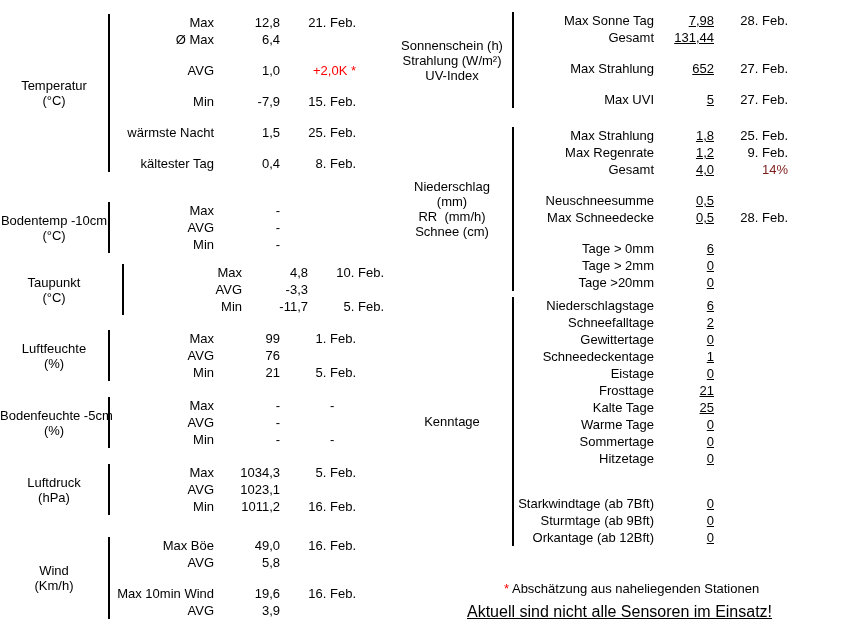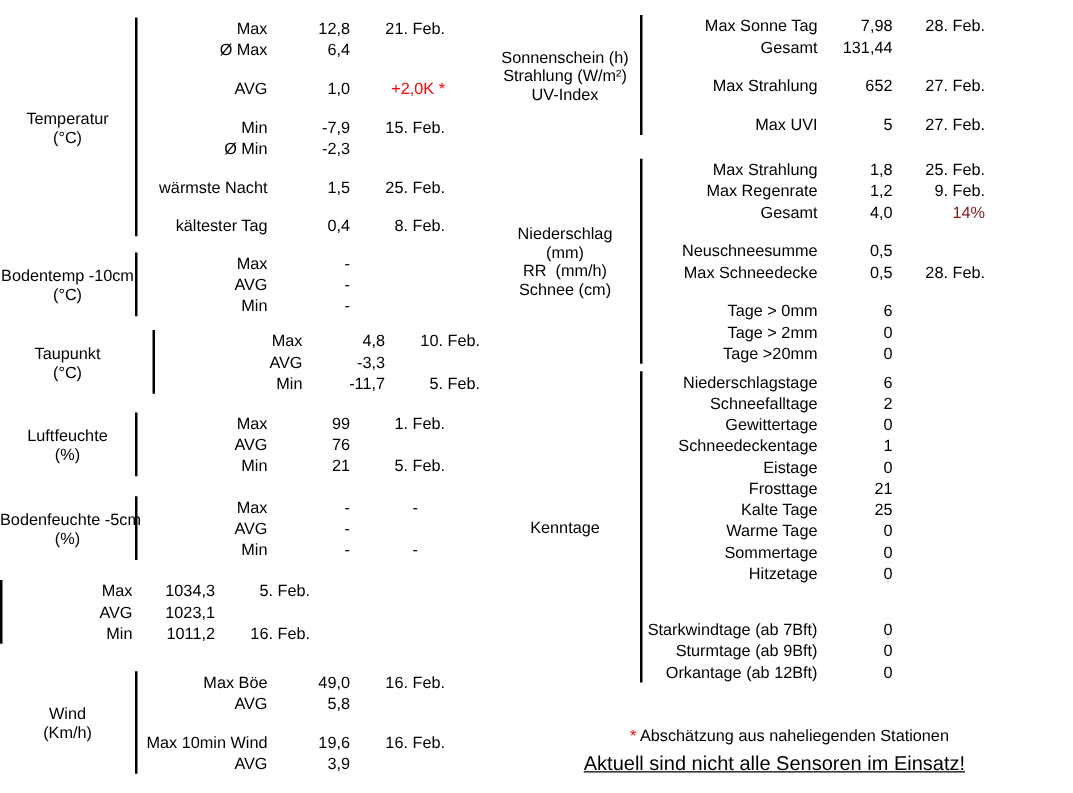--- a/index.html
+++ b/index.html
@@ -46,21 +46,21 @@
   .row.spacer { height: 14px; }
   .cell {
     text-align: right;
     white-space: pre;
     flex: none;
   }
   .section.left  .cell.param { width: 104px; }
   .section.left  .cell.val   { width: 66px; }
   .section.left  .cell.date  { width: 80px; padding-right: 4px; box-sizing: border-box; }
   .section.right .cell.param { width: 140px; }
-  .section.right .cell.val   { width: 60px; }
+  .section.right .cell.val   { width: 60px; text-decoration: underline; }
   .section.right .cell.date  { width: 74px; }
   .footnote {
     position: absolute;
     left: 504px;
     top: 581px;
     white-space: pre;
   }
   .footnote .star { color: #ff0000; }
   .warning {
     position: absolute;
@@ -100,25 +100,20 @@
         <span class="cell param">AVG</span>
         <span class="cell val">1,0</span>
         <span class="cell date" style="color: rgb(255, 0, 0);">+2,0K *</span>
       </div>
       <div class="row spacer"></div>
       <div class="row">
         <span class="cell param">Min</span>
         <span class="cell val">-7,9</span>
         <span class="cell date">15. Feb.</span>
       </div>
-      <div class="row">
-        <span class="cell param">Ø Min</span>
-        <span class="cell val">-2,3</span>
-        <span class="cell date"></span>
-      </div>
       <div class="row spacer"></div>
       <div class="row">
         <span class="cell param">wärmste Nacht</span>
         <span class="cell val">1,5</span>
         <span class="cell date">25. Feb.</span>
       </div>
       <div class="row spacer"></div>
       <div class="row">
         <span class="cell param">kältester Tag</span>
         <span class="cell val">0,4</span>
@@ -216,20 +211,24 @@
         <span class="cell date"></span>
       </div>
       <div class="row">
         <span class="cell param">Min</span>
         <span class="cell val">-</span>
         <span class="cell date">-      </span>
       </div>
     </div>
   </div>
 <div class="section left" style="top: 464px; left: 0px;">
+    <div class="sec-label">
+      <div class="lab-line">Luftdruck</div>
+      <div class="lab-line">(hPa)</div>
+    </div>
     <div class="sec-bar"></div>
     <div class="rows">
       <div class="row">
         <span class="cell param">Max</span>
         <span class="cell val">1034,3</span>
         <span class="cell date">5. Feb.</span>
       </div>
       <div class="row">
         <span class="cell param">AVG</span>
         <span class="cell val">1023,1</span>

